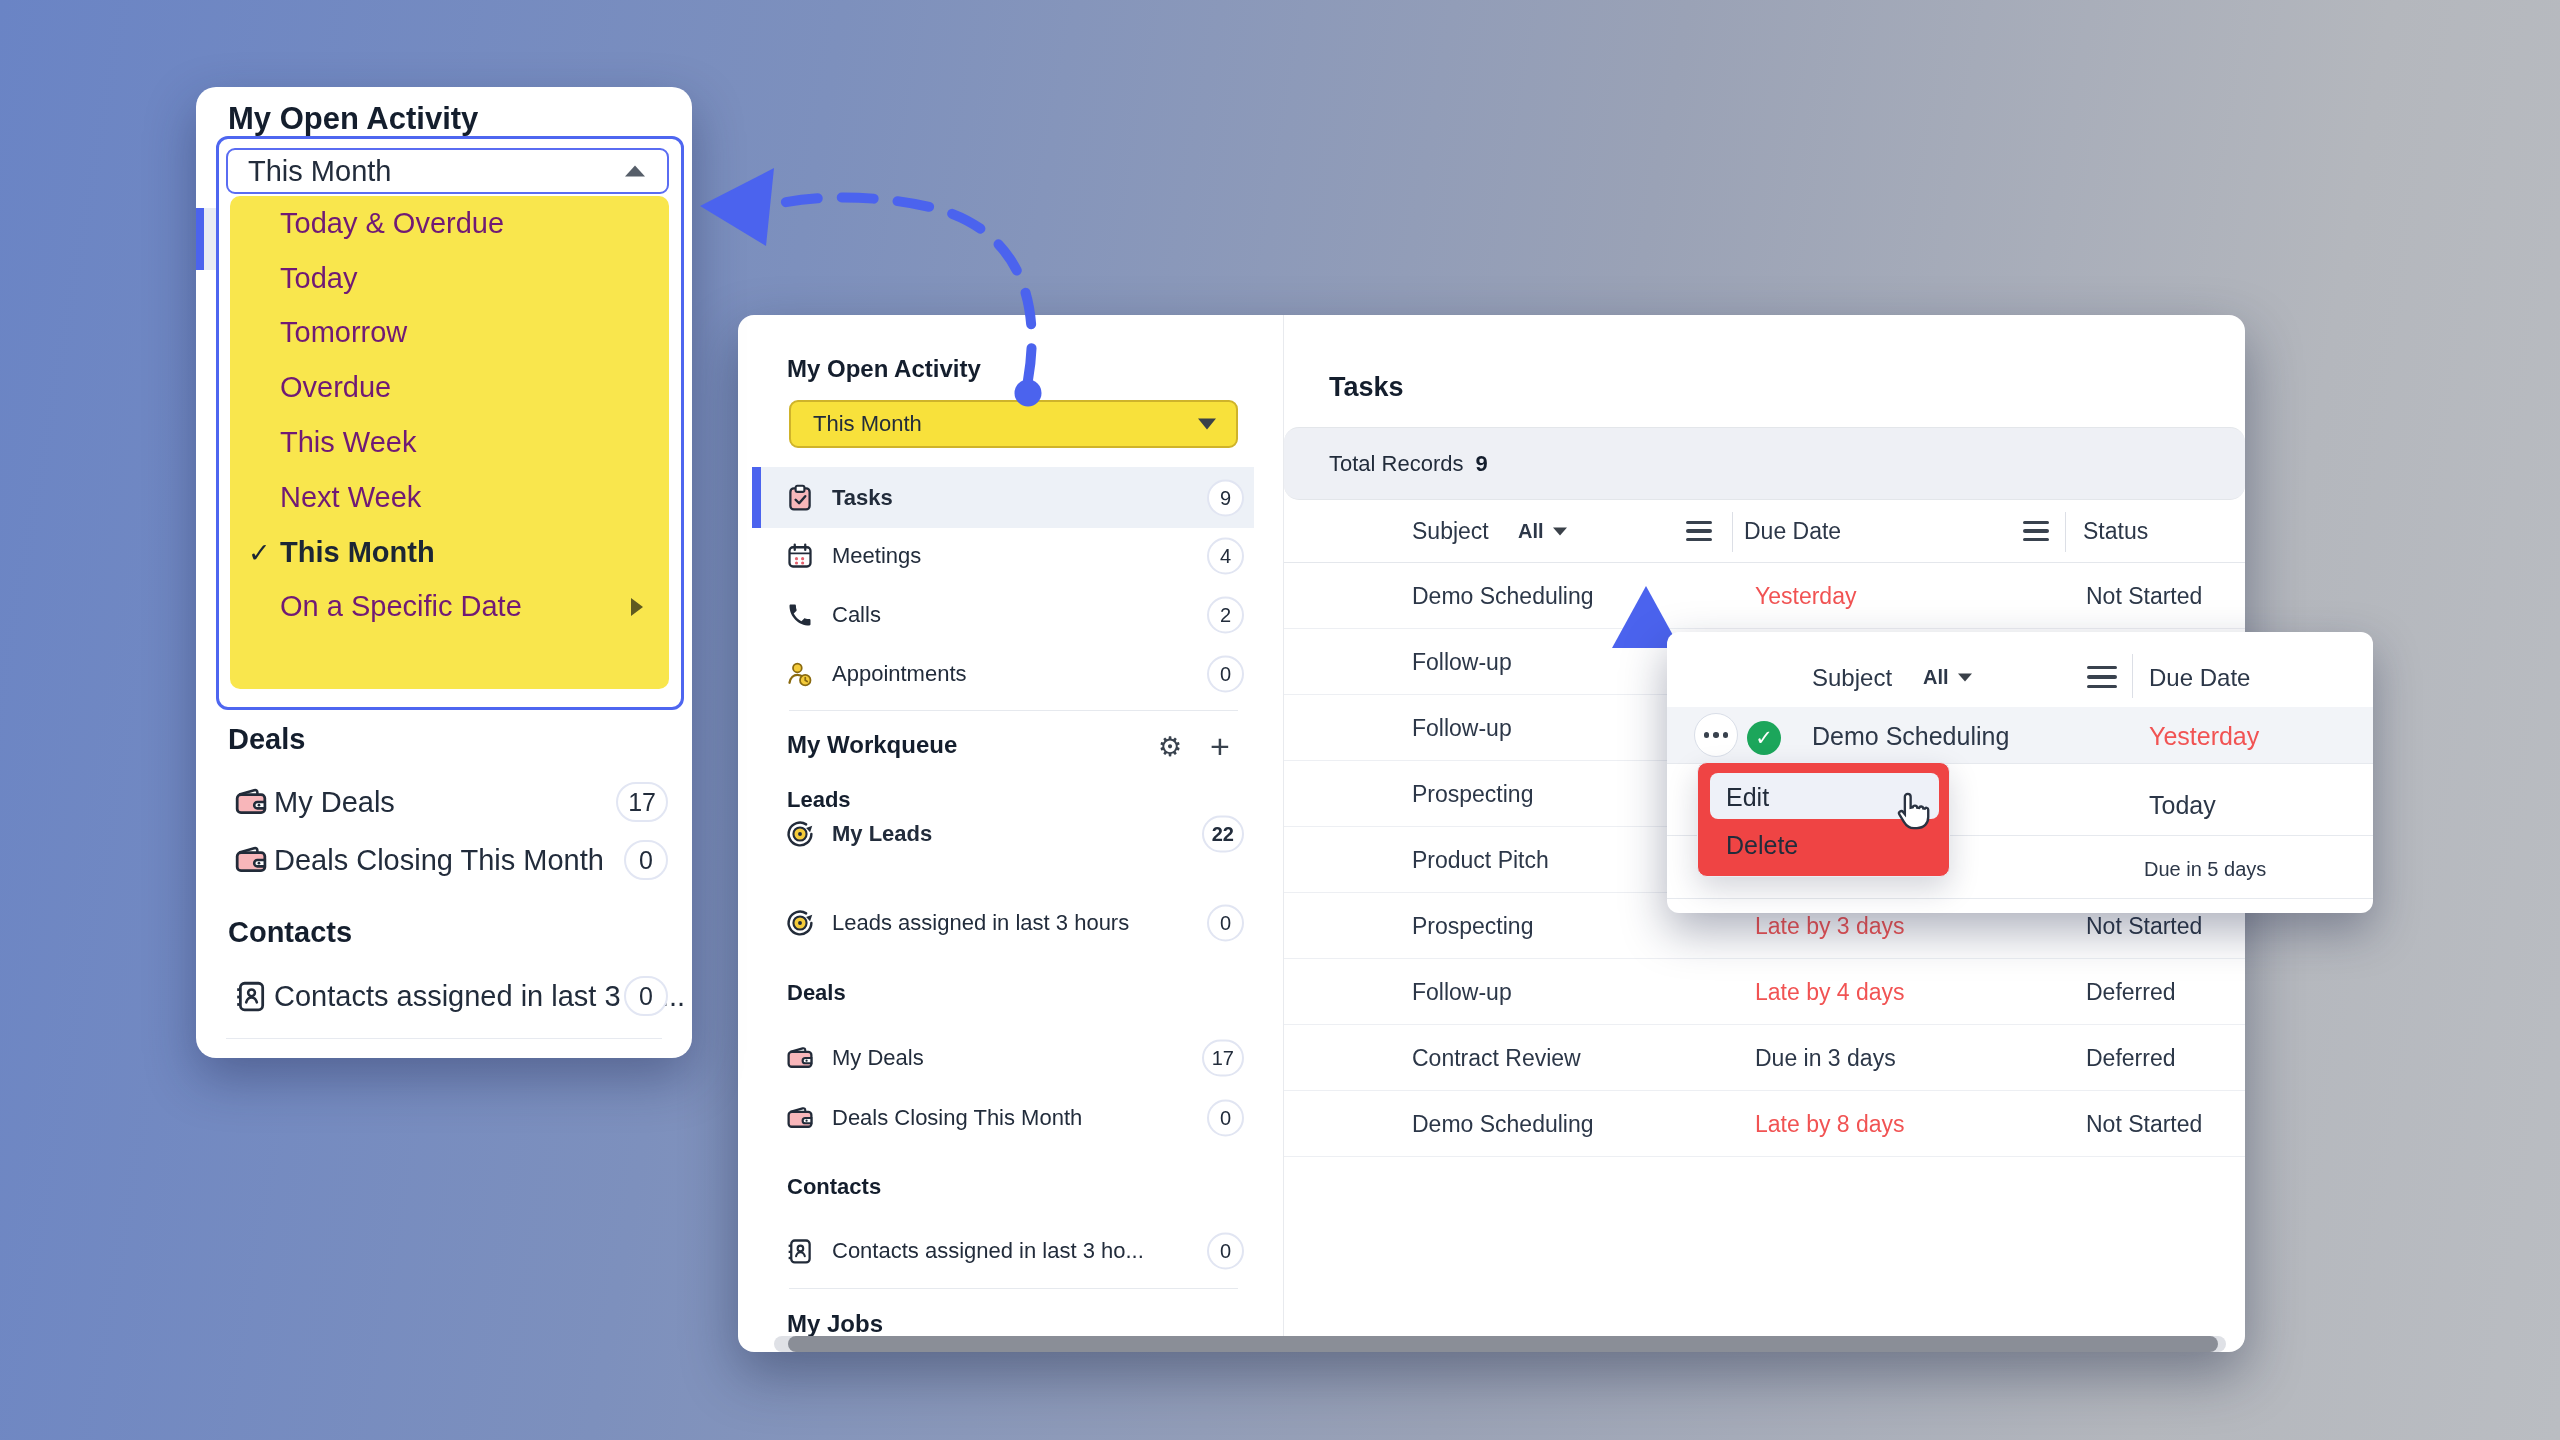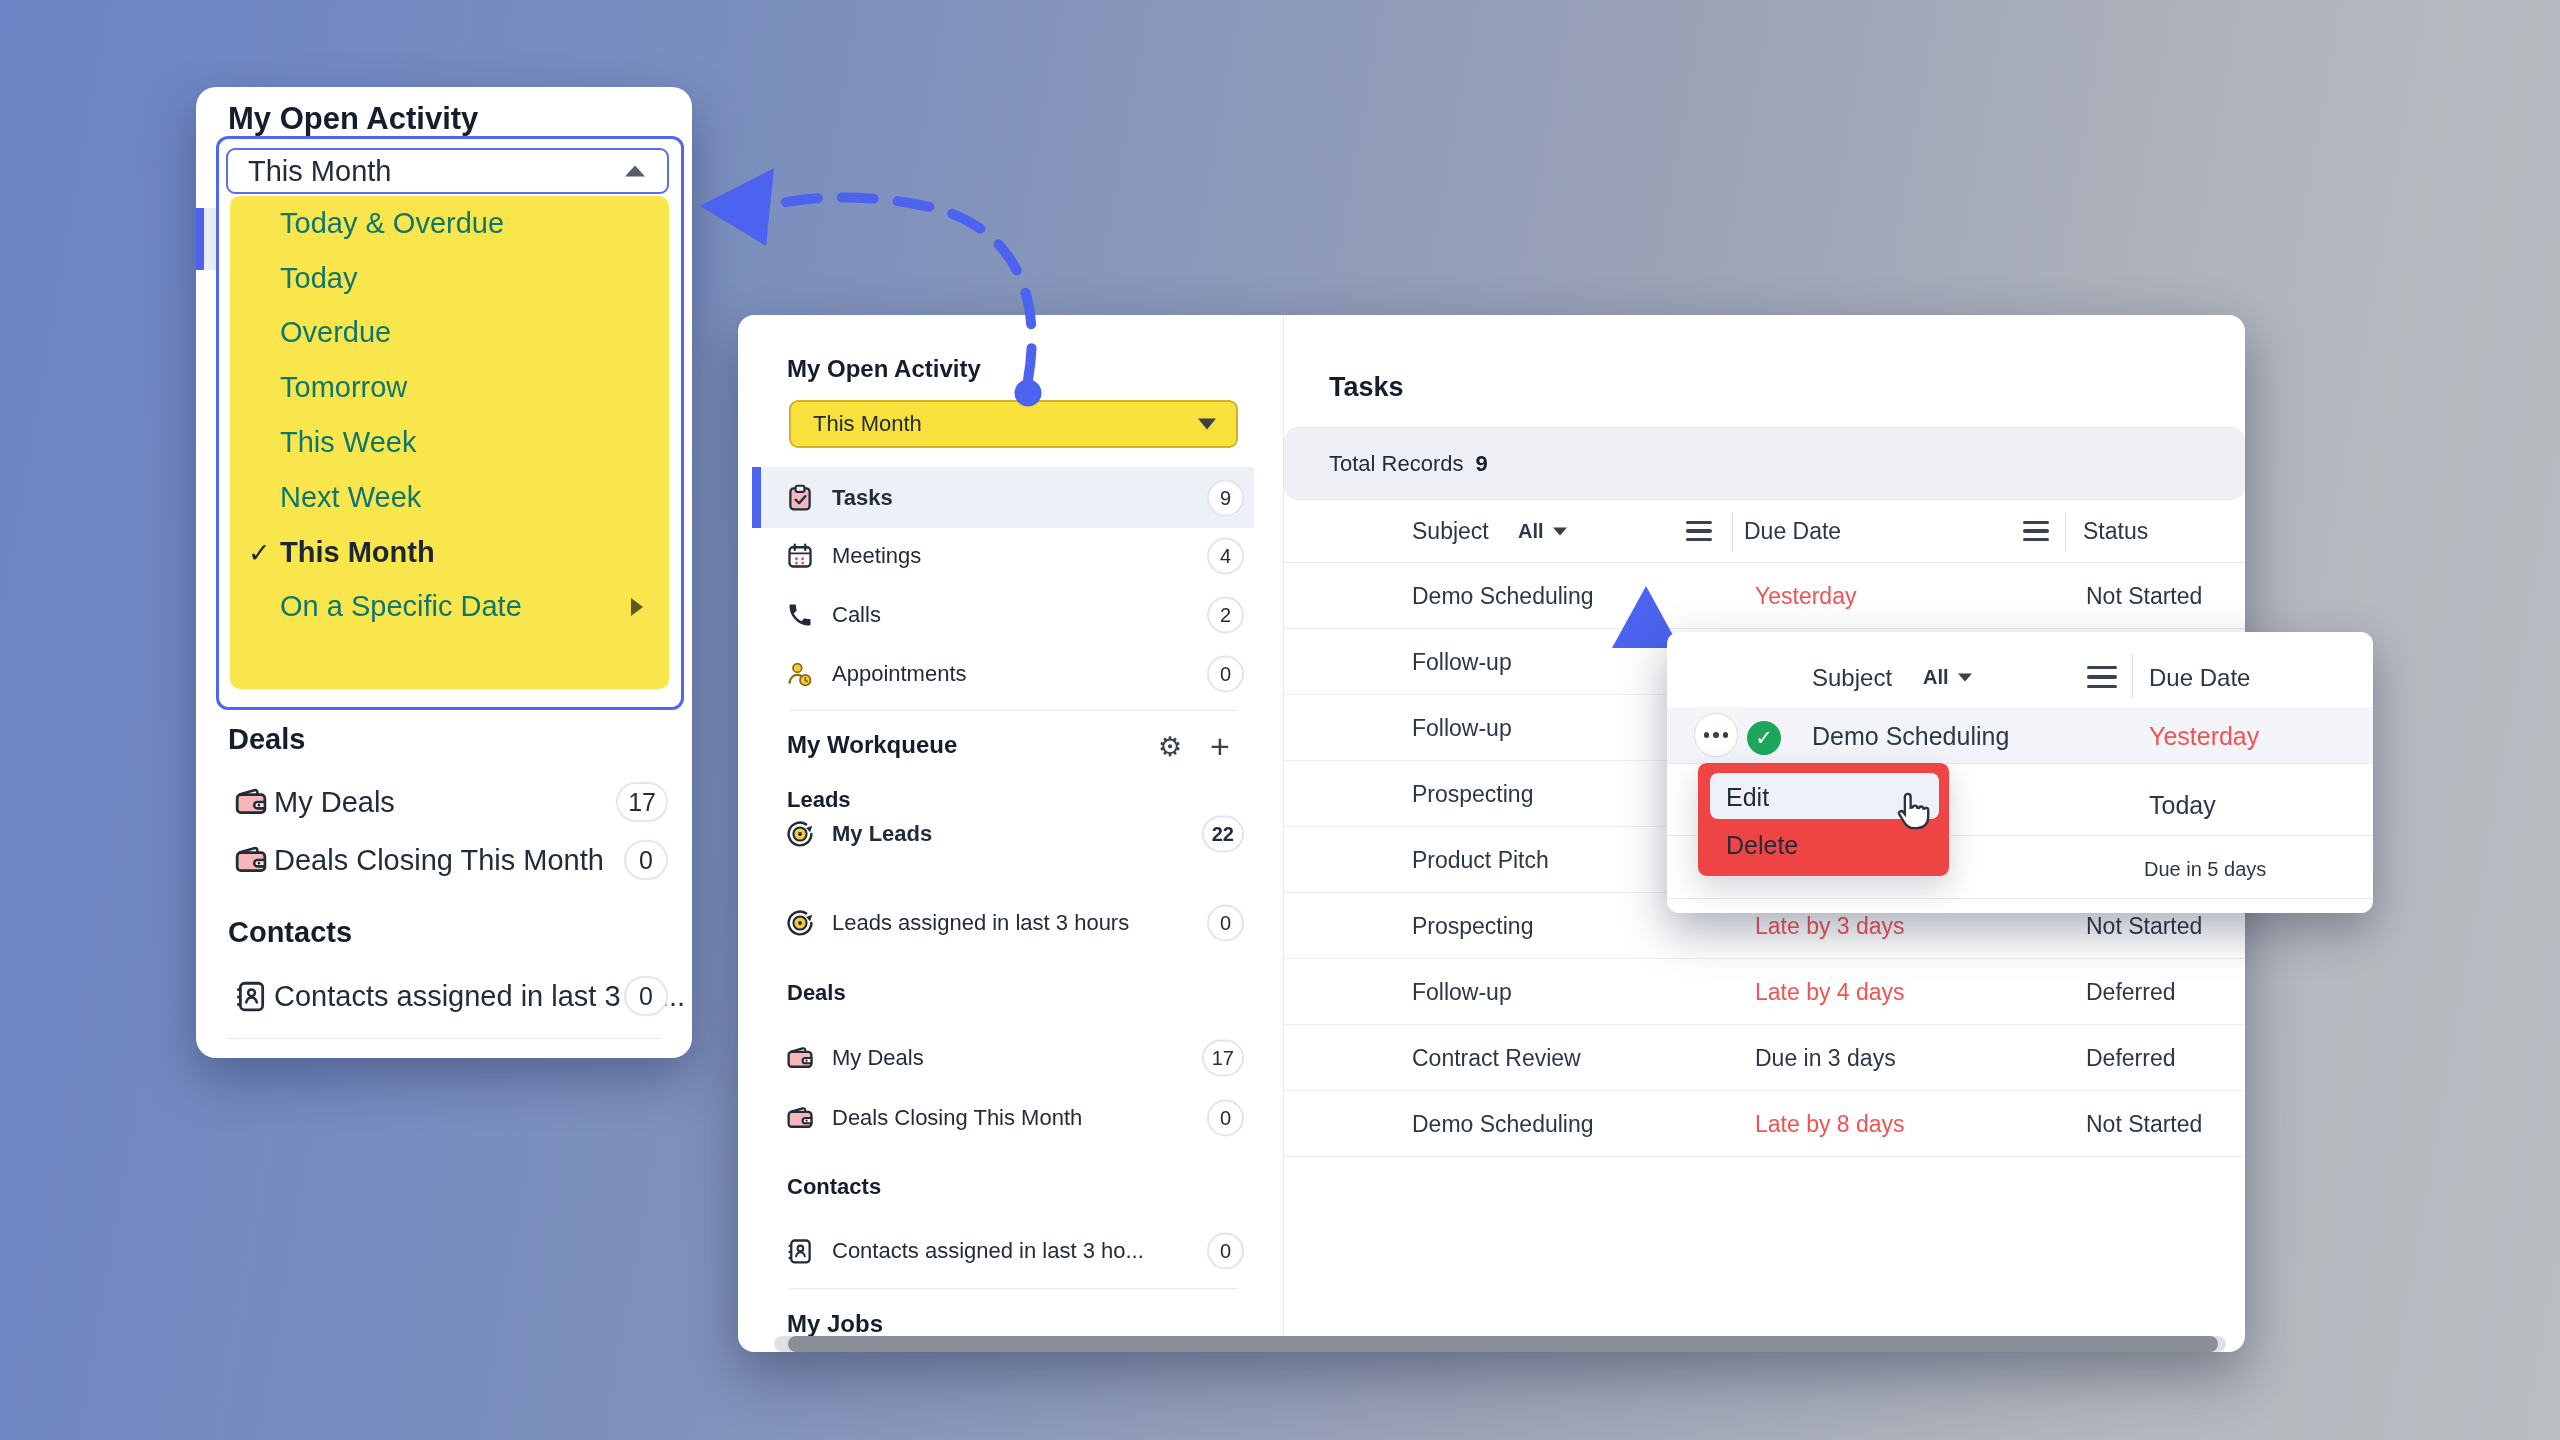--- a/index.html
+++ b/index.html
@@ -19,21 +19,21 @@
   .p-select{position:absolute;left:30px;top:61px;width:443px;height:46px;background:#fff;
             border:2px solid #5a6cf2;border-radius:9px;box-sizing:border-box;
             display:flex;align-items:center;}
   .p-select .val{margin-left:20px;font-size:29px;color:#222c3b;}
   .caret-up{position:absolute;right:22px;top:50%;transform:translateY(-50%);width:0;height:0;
             border-left:10px solid transparent;border-right:10px solid transparent;
             border-bottom:11px solid #565e69;}
   .p-list{position:absolute;left:34px;top:109px;width:439px;height:493px;background:#f9e64d;
           border-radius:10px;display:flex;flex-direction:column;}
   .opt{height:54.8px;display:flex;align-items:center;padding-left:50px;font-size:29px;
-       color:#0f766e;position:relative;}
+       color:#701a75;position:relative;}
   .opt.selected{font-weight:bold;color:#1c2635;}
   .opt .check{position:absolute;left:18px;font-size:27px;color:#1c2635;}
   .sub-caret{position:absolute;right:26px;top:50%;transform:translateY(-50%);width:0;height:0;
              border-top:9px solid transparent;border-bottom:9px solid transparent;
              border-left:12px solid #5f5a20;}
   .p-sec{position:absolute;left:32px;font-size:29px;font-weight:bold;color:#141e2d;}
   .p-row{position:absolute;left:0;width:496px;height:54px;}
   .p-row .icon{position:absolute;left:38px;top:50%;transform:translateY(-50%);width:34px;height:34px;}
   .p-row .label{position:absolute;left:78px;top:50%;transform:translateY(-50%);
                 font-size:29px;color:#222c3b;white-space:nowrap;}
@@ -139,24 +139,24 @@
       <span class="caret-up"></span>
     </div>
     <div class="p-list">
       <div class="opt">
           <span>Today &amp; Overdue</span>
         </div>
       <div class="opt">
           <span>Today</span>
         </div>
       <div class="opt">
+          <span>Tomorrow</span>
+        </div>
+      <div class="opt">
           <span>Overdue</span>
-        </div>
-      <div class="opt">
-          <span>Tomorrow</span>
         </div>
       <div class="opt">
           <span>This Week</span>
         </div>
       <div class="opt">
           <span>Next Week</span>
         </div>
       <div class="opt selected">
         <span class="check glyph">✓</span>
         <span>This Month</span>

